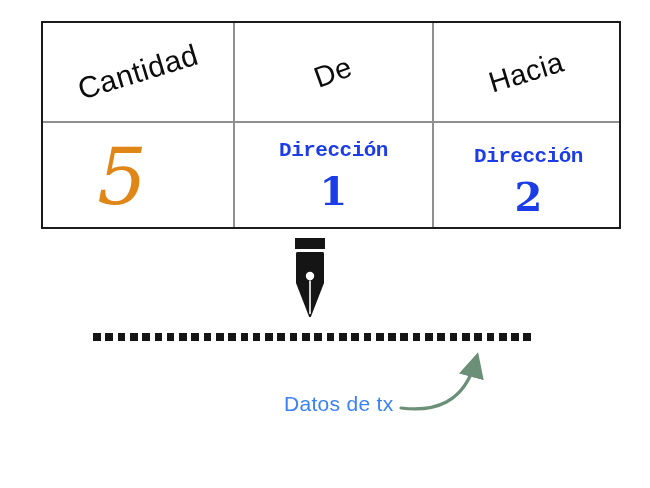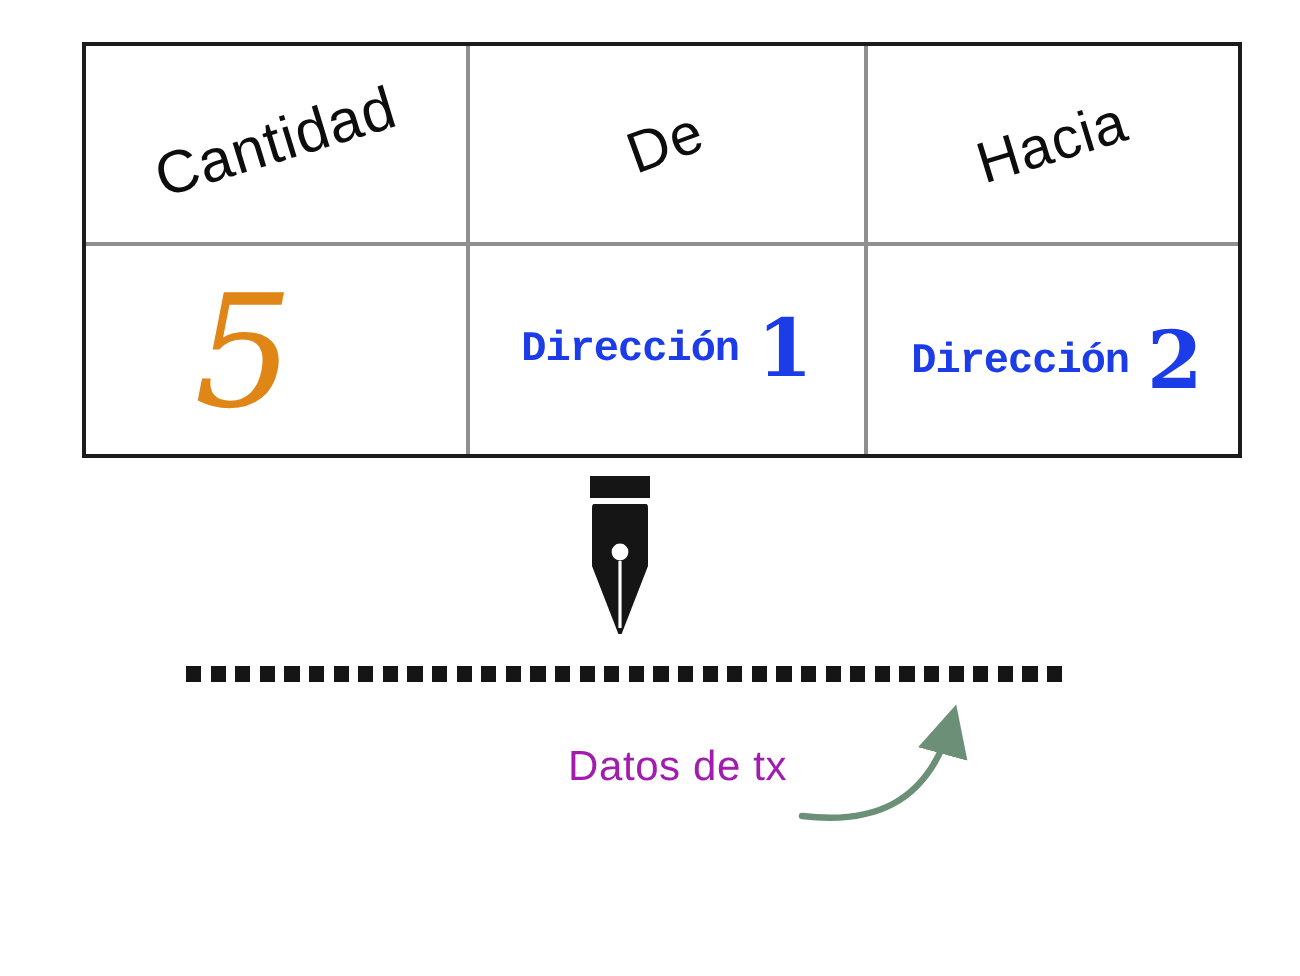--- a/index.html
+++ b/index.html
@@ -23,43 +23,43 @@
     font-size:30px;color:#0d0d0d;letter-spacing:0.5px;white-space:nowrap;
     display:inline-block;transform:rotate(-17deg);
   }
   .hdr-de .hdr-label{transform:rotate(-20deg);font-size:29px;}
   .hdr-hacia .hdr-label{transform:rotate(-17deg);font-size:29px;}
   .amount{
     font-family:"DejaVu Serif",serif;font-style:italic;font-weight:400;
     font-size:78px;line-height:1;color:#E08617;
     position:relative;left:-16px;top:2px;
   }
-  .direccion-wrap{display:flex;align-items:center;gap:9px;white-space:nowrap;}
+  .direccion-wrap{display:flex;align-items:center;gap:9px;white-space:nowrap;flex-direction:column;}
   .direccion-word{
     font-family:"Liberation Mono",monospace;font-weight:700;
     font-size:21px;color:#1C3CE8;letter-spacing:-0.5px;
   }
   .direccion-num{
     font-family:"DejaVu Serif",serif;font-weight:700;
     font-size:40px;line-height:1;color:#1C3CE8;
   }
   .cell-hacia .direccion-wrap{position:relative;top:6px;left:2px;}
   
   .pen-nib{position:absolute;left:294px;top:238px;width:32px;height:82px;}
   
   .dotted-line{
     position:absolute;left:93px;top:333px;width:440px;height:8px;
     background:repeating-linear-gradient(to right,
       #151515 0px,#151515 7.6px,transparent 7.6px,transparent 12.3px);
   }
   
   .annotation-arrow{position:absolute;left:396px;top:346px;width:96px;height:70px;}
   .annotation-label{
-    position:absolute;left:284px;top:372px;
-    font-size:21px;color:#a21caf;letter-spacing:0.3px;white-space:nowrap;
+    position:absolute;left:284px;top:392px;
+    font-size:21px;color:#3b82f6;letter-spacing:0.3px;white-space:nowrap;
   }
 </style>
 </head>
 <body>
 
 <div class="stage">
 
   <div class="tx-table">
     <div class="cell hdr col-a">
       <span class="hdr-label">Cantidad</span>

